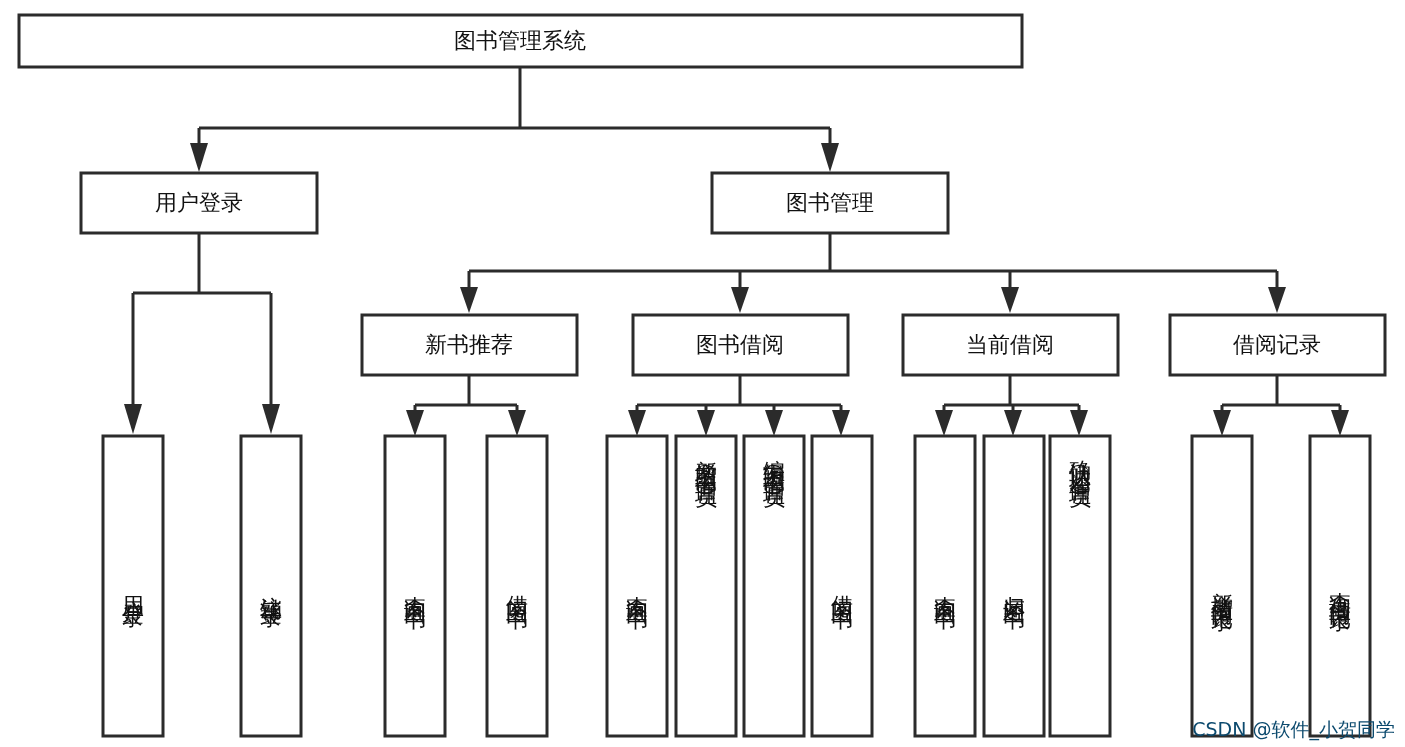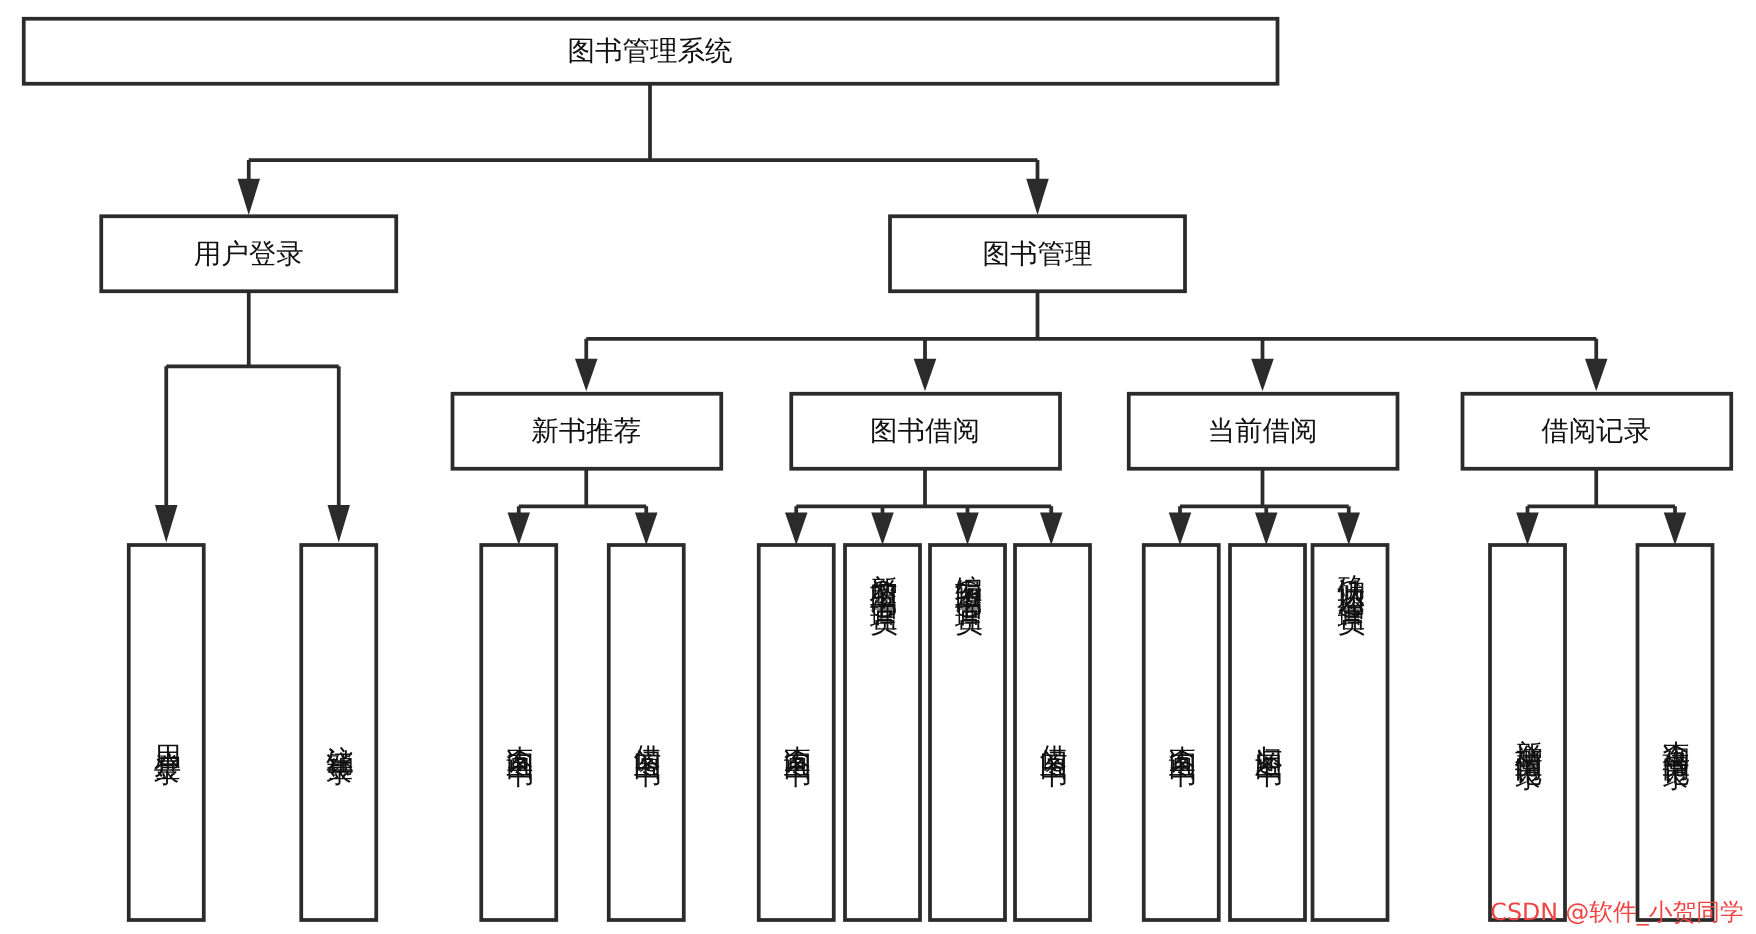--- a/index.html
+++ b/index.html
@@ -53,21 +53,21 @@
     writing-mode: vertical-rl;
     text-orientation: upright;
     letter-spacing: 3px;
   }
   .watermark {
     position: absolute;
     right: 10px;
     bottom: 4px;
     font-family: "DejaVu Sans", "Liberation Sans", sans-serif;
     font-size: 19px;
-    color: #ef4444;
+    color: #0c4a6e;
     white-space: nowrap;
     pointer-events: none;
     user-select: none;
   }
 </style>
 </head>
 <body>
 
 <div id="diagram-root">
 

